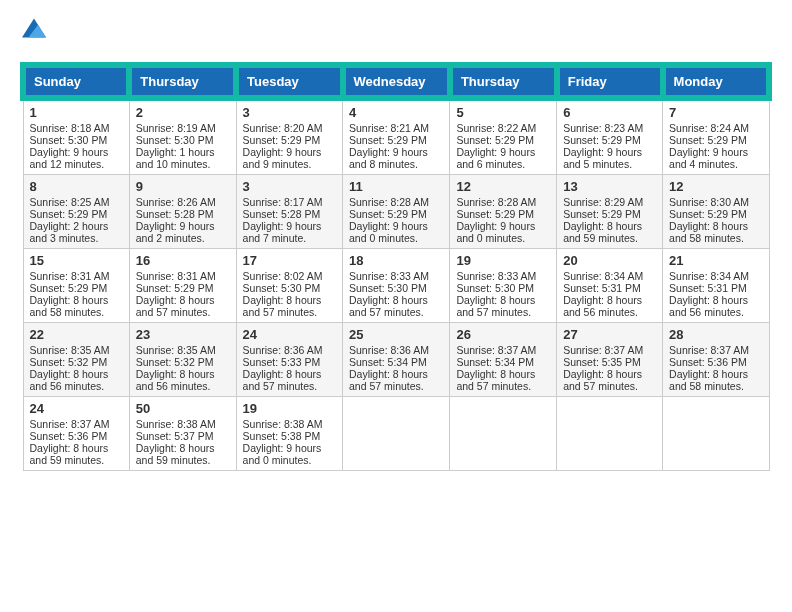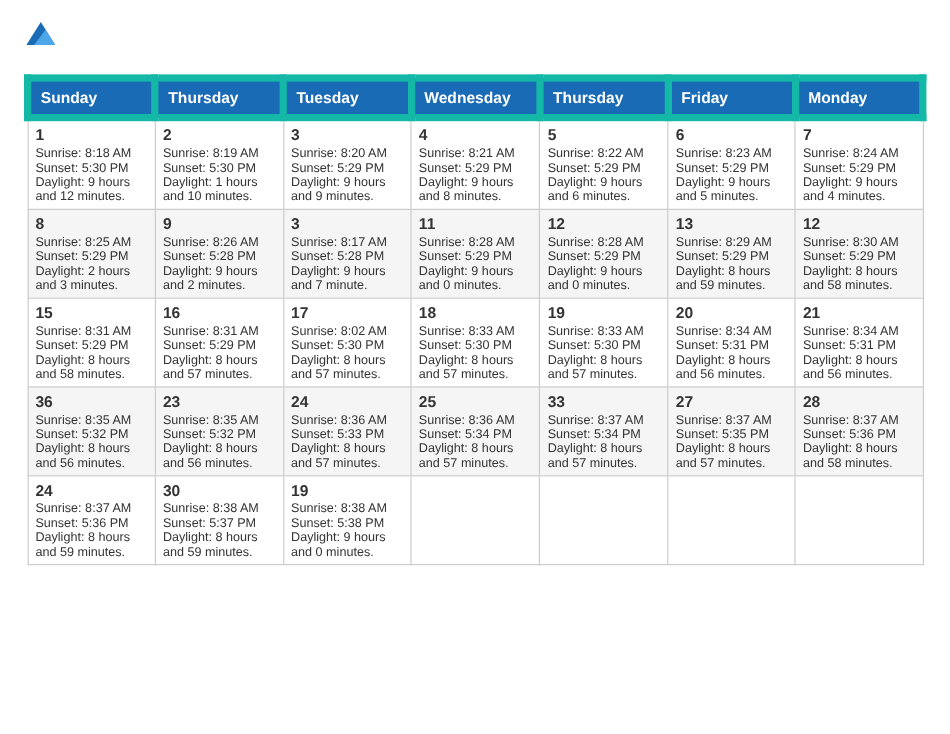--- a/index.html
+++ b/index.html
@@ -142,31 +142,31 @@
       <tr>
         <td><span class="day-num">15</span><span>Sunrise: 8:31 AM</span><br><span>Sunset: 5:29 PM</span><br><span>Daylight: 8 hours and 58 minutes.</span></td>
         <td><span class="day-num">16</span><span>Sunrise: 8:31 AM</span><br><span>Sunset: 5:29 PM</span><br><span>Daylight: 8 hours and 57 minutes.</span></td>
         <td><span class="day-num">17</span><span>Sunrise: 8:02 AM</span><br><span>Sunset: 5:30 PM</span><br><span>Daylight: 8 hours and 57 minutes.</span></td>
         <td><span class="day-num">18</span><span>Sunrise: 8:33 AM</span><br><span>Sunset: 5:30 PM</span><br><span>Daylight: 8 hours and 57 minutes.</span></td>
         <td><span class="day-num">19</span><span>Sunrise: 8:33 AM</span><br><span>Sunset: 5:30 PM</span><br><span>Daylight: 8 hours and 57 minutes.</span></td>
         <td><span class="day-num">20</span><span>Sunrise: 8:34 AM</span><br><span>Sunset: 5:31 PM</span><br><span>Daylight: 8 hours and 56 minutes.</span></td>
         <td><span class="day-num">21</span><span>Sunrise: 8:34 AM</span><br><span>Sunset: 5:31 PM</span><br><span>Daylight: 8 hours and 56 minutes.</span></td>
       </tr>
       <tr>
-        <td><span class="day-num">36</span><span>Sunrise: 8:35 AM</span><br><span>Sunset: 5:32 PM</span><br><span>Daylight: 8 hours and 56 minutes.</span></td>
+        <td><span class="day-num">22</span><span>Sunrise: 8:35 AM</span><br><span>Sunset: 5:32 PM</span><br><span>Daylight: 8 hours and 56 minutes.</span></td>
         <td><span class="day-num">23</span><span>Sunrise: 8:35 AM</span><br><span>Sunset: 5:32 PM</span><br><span>Daylight: 8 hours and 56 minutes.</span></td>
         <td><span class="day-num">24</span><span>Sunrise: 8:36 AM</span><br><span>Sunset: 5:33 PM</span><br><span>Daylight: 8 hours and 57 minutes.</span></td>
         <td><span class="day-num">25</span><span>Sunrise: 8:36 AM</span><br><span>Sunset: 5:34 PM</span><br><span>Daylight: 8 hours and 57 minutes.</span></td>
-        <td><span class="day-num">33</span><span>Sunrise: 8:37 AM</span><br><span>Sunset: 5:34 PM</span><br><span>Daylight: 8 hours and 57 minutes.</span></td>
+        <td><span class="day-num">26</span><span>Sunrise: 8:37 AM</span><br><span>Sunset: 5:34 PM</span><br><span>Daylight: 8 hours and 57 minutes.</span></td>
         <td><span class="day-num">27</span><span>Sunrise: 8:37 AM</span><br><span>Sunset: 5:35 PM</span><br><span>Daylight: 8 hours and 57 minutes.</span></td>
         <td><span class="day-num">28</span><span>Sunrise: 8:37 AM</span><br><span>Sunset: 5:36 PM</span><br><span>Daylight: 8 hours and 58 minutes.</span></td>
       </tr>
       <tr>
         <td><span class="day-num">24</span><span>Sunrise: 8:37 AM</span><br><span>Sunset: 5:36 PM</span><br><span>Daylight: 8 hours and 59 minutes.</span></td>
-        <td><span class="day-num">30</span><span>Sunrise: 8:38 AM</span><br><span>Sunset: 5:37 PM</span><br><span>Daylight: 8 hours and 59 minutes.</span></td>
+        <td><span class="day-num">50</span><span>Sunrise: 8:38 AM</span><br><span>Sunset: 5:37 PM</span><br><span>Daylight: 8 hours and 59 minutes.</span></td>
         <td><span class="day-num">19</span><span>Sunrise: 8:38 AM</span><br><span>Sunset: 5:38 PM</span><br><span>Daylight: 9 hours and 0 minutes.</span></td>
         <td class="empty-cell"></td>
         <td class="empty-cell"></td>
         <td class="empty-cell"></td>
         <td class="empty-cell"></td>
       </tr>
     </tbody>
 </table>
 
 </body></html>

